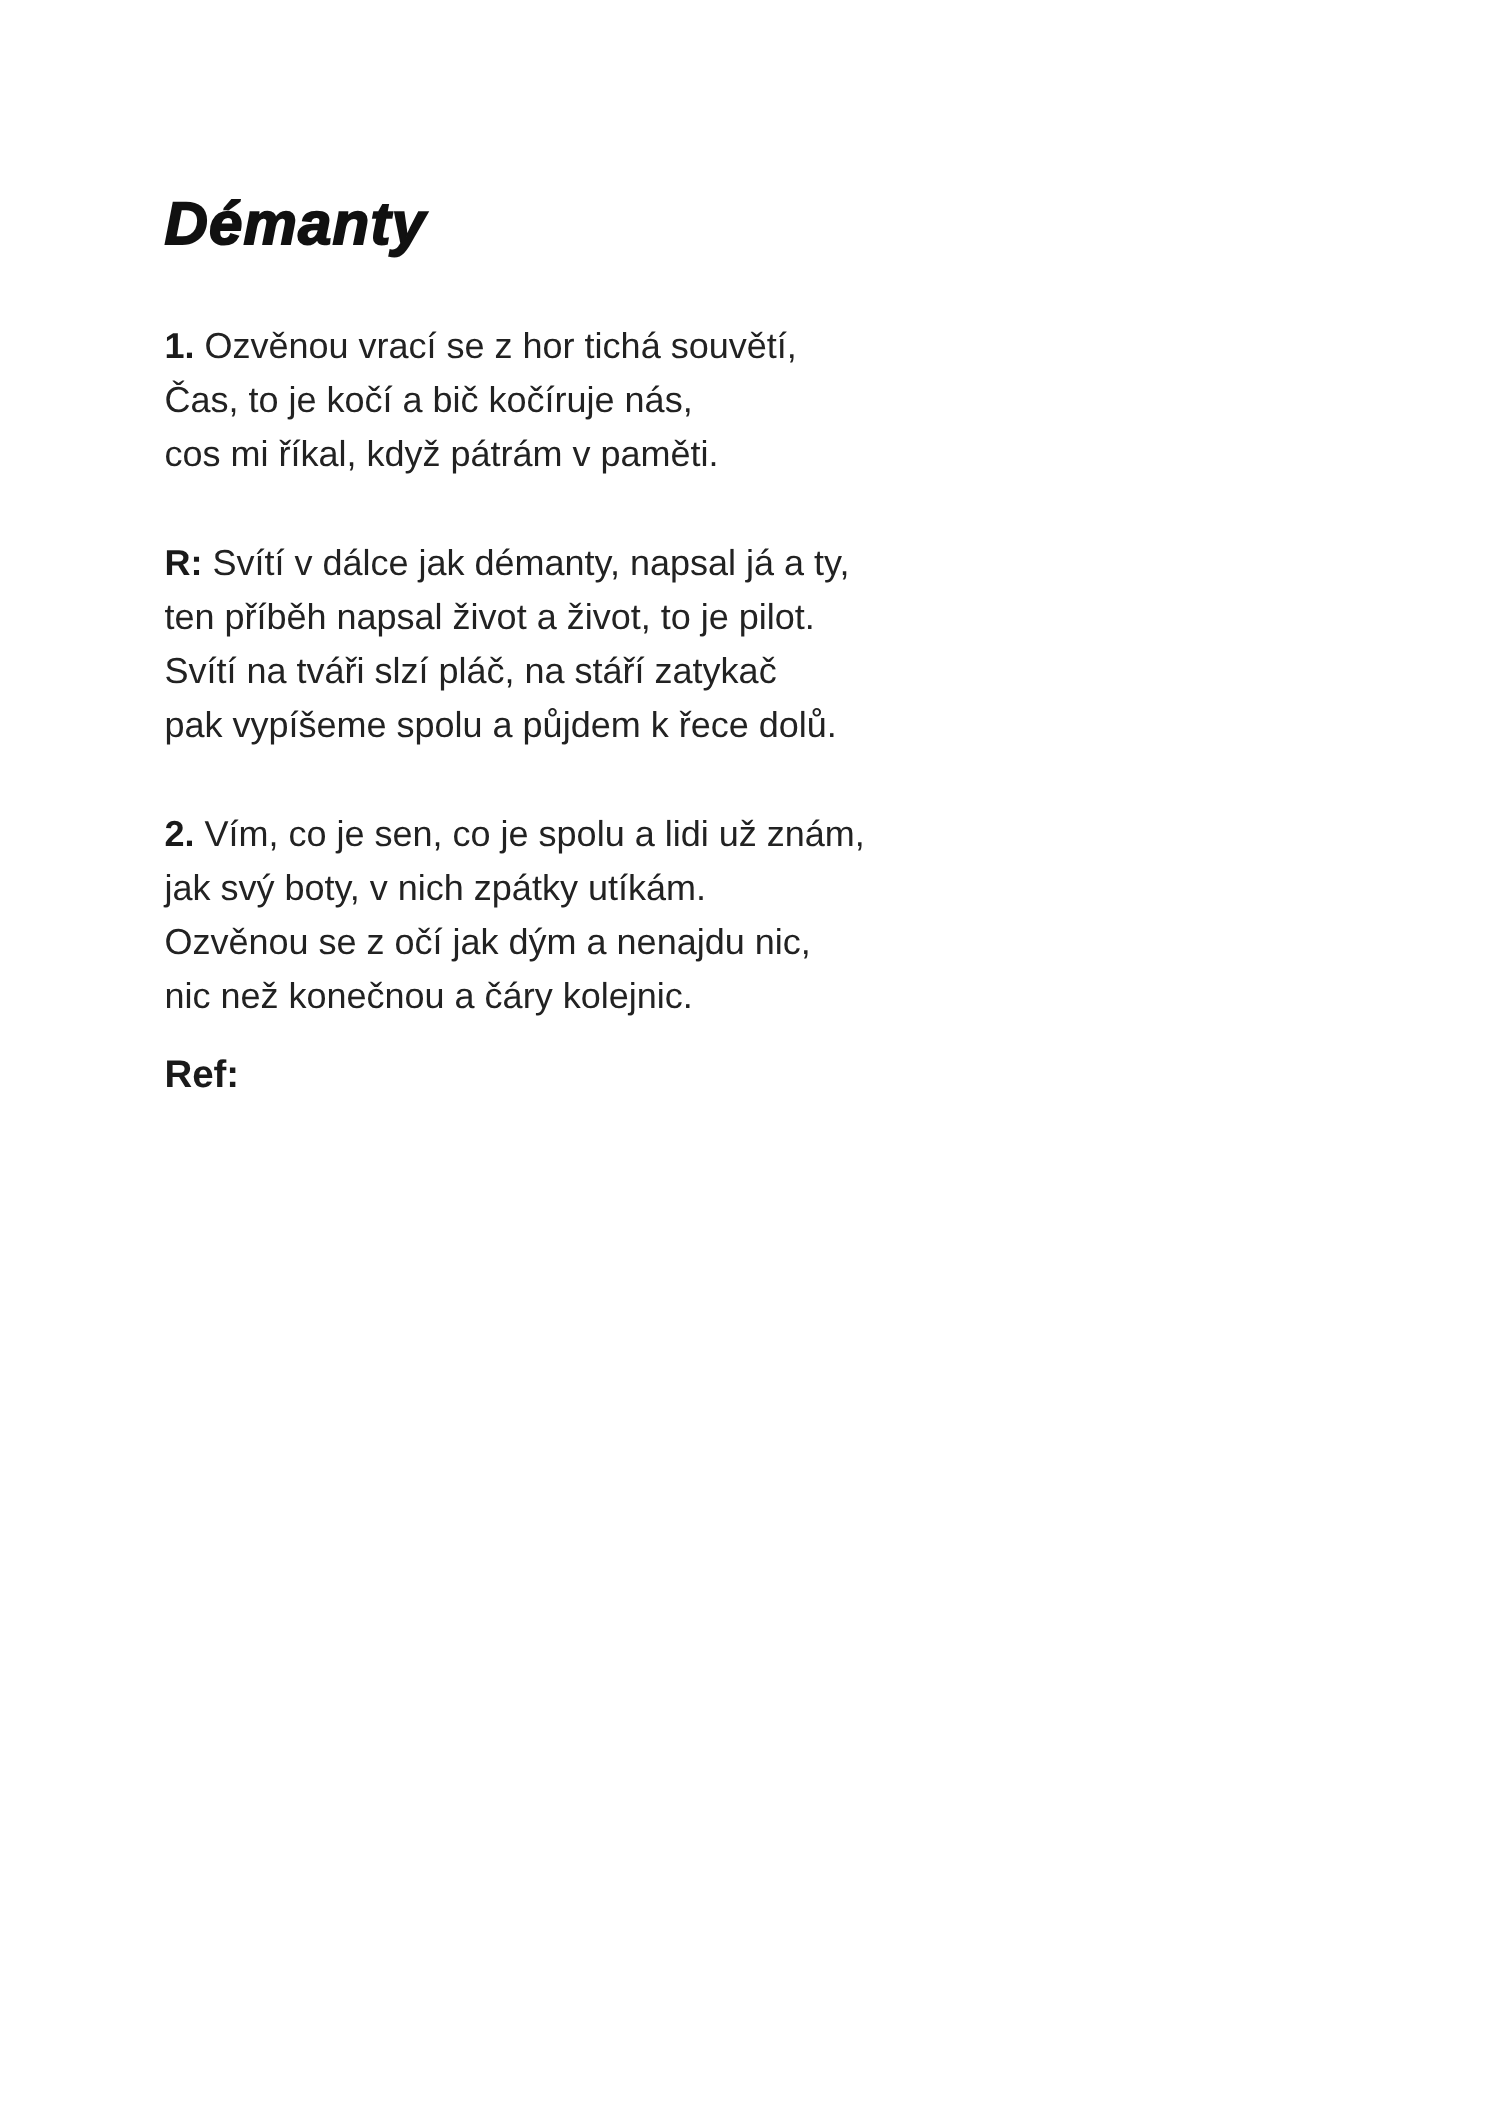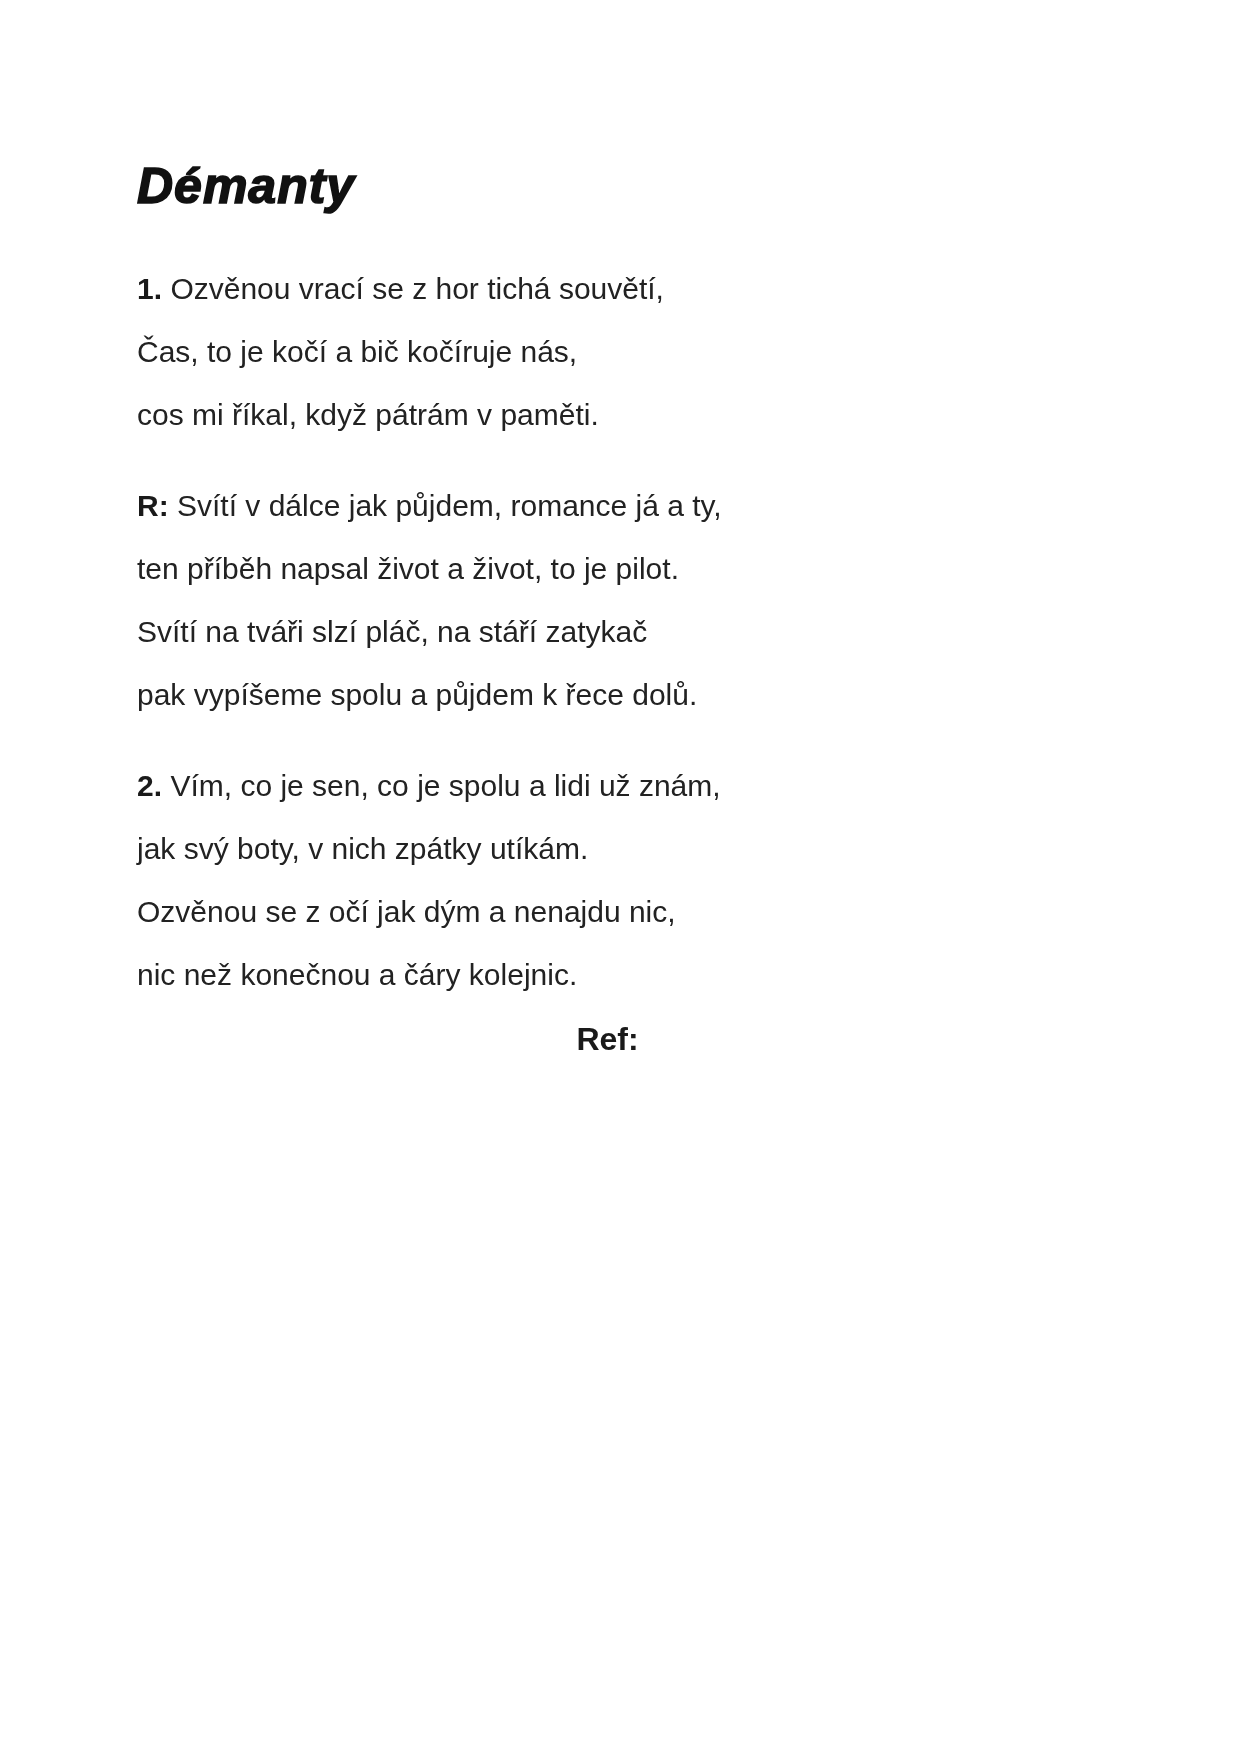--- a/index.html
+++ b/index.html
@@ -33,50 +33,48 @@
   }
   .verse {
     margin: 0 0 46px 0;
     font-size: 30px;
     line-height: 45px;
     color: #222222;
   }
   .line {
     display: block;
     white-space: pre;
-    margin-top: 18px;
   }
   .vlabel {
     font-weight: bold;
     color: #1a1a1a;
   }
   .ref {
     margin: -26px 0 0 0;
     font-size: 32px;
     line-height: 45px;
     font-weight: bold;
     color: #1a1a1a;
-    text-align: center;
   }
 </style>
 </head>
 <body>
 
 <div class="page">
 
   <h1 class="song-title">Démanty</h1>
 
   <p class="verse">
     <span class="line"><span class="vlabel">1.</span><span> </span><span>Ozvěnou vrací se z hor tichá souvětí,</span></span>
     <span class="line">Čas, to je kočí a bič kočíruje nás,</span>
     <span class="line">cos mi říkal, když pátrám v paměti.</span>
   </p>
 
   <p class="verse">
-    <span class="line"><span class="vlabel">R:</span><span> </span><span>Svítí v dálce jak půjdem, romance já a ty,</span></span>
+    <span class="line"><span class="vlabel">R:</span><span> </span><span>Svítí v dálce jak démanty, napsal já a ty,</span></span>
     <span class="line">ten příběh napsal život a život, to je pilot.</span>
     <span class="line">Svítí na tváři slzí pláč, na stáří zatykač</span>
     <span class="line">pak vypíšeme spolu a půjdem k řece dolů.</span>
   </p>
 
   <p class="verse">
     <span class="line"><span class="vlabel">2.</span><span> </span><span>Vím, co je sen, co je spolu a lidi už znám,</span></span>
     <span class="line">jak svý boty, v nich zpátky utíkám.</span>
     <span class="line">Ozvěnou se z očí jak dým a nenajdu nic,</span>
     <span class="line">nic než konečnou a čáry kolejnic.</span>

